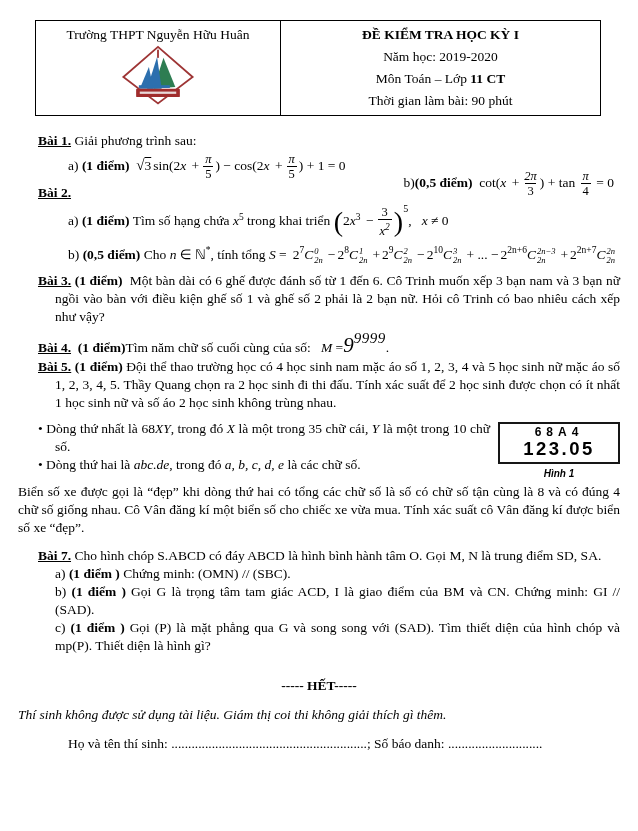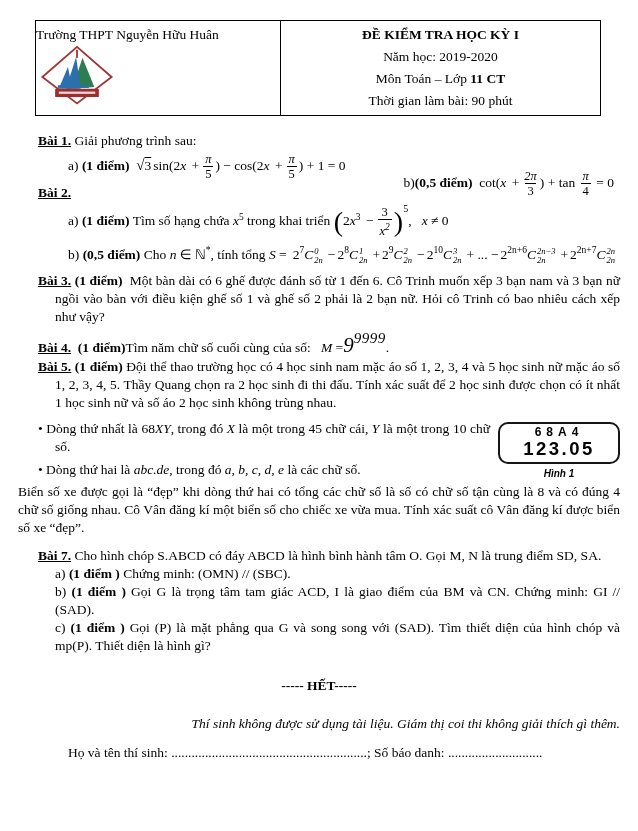--- a/index.html
+++ b/index.html
@@ -4,21 +4,21 @@
 <style>
   html,body{margin:0;padding:0;background:#fff;}
   .page{
     position:relative;width:638px;height:831px;box-sizing:border-box;
     padding:20px 18px 0 18px;background:#fff;color:#000;
     font-family:"Liberation Serif",serif;font-size:13.5px;line-height:18px;
     overflow:hidden;
   }
   
   .htable{display:flex;border:1.4px solid #000;margin-left:17px;width:566px;height:96px;box-sizing:border-box;}
-  .hleft{width:244px;box-sizing:border-box;text-align:left;padding-top:5px;}
+  .hleft{width:244px;box-sizing:border-box;text-align:center;padding-top:5px;}
   .school{font-size:13.5px;}
   .logo{margin-top:1px;}
   .lg-outline{fill:#fff;stroke:#9e3535;stroke-width:2;}
   .lg-spike{fill:#9e3535;}
   .hright{flex:1;border-left:1.4px solid #000;display:flex;flex-direction:column;justify-content:center;align-items:center;gap:4px;}
   .htitle{font-weight:bold;}
   
   .block{margin-left:20px;}
   .hang{padding-left:17px;text-indent:-17px;text-align:justify;}
   .blabel{font-weight:bold;text-decoration:underline;}
@@ -42,31 +42,31 @@
   sup.bexp{font-size:10px;vertical-align:13px;}
   .cstack{display:inline-flex;flex-direction:column;font-size:8.5px;line-height:8.5px;font-style:italic;vertical-align:middle;margin:0 1px 0 1px;}
   .term{display:inline-block;margin-left:2px;}
   .gapb{margin-left:42px;margin-top:34px;}
   .m4base{font-size:21px;font-style:italic;line-height:20px;}
   .m4exp{font-size:15px;font-style:italic;vertical-align:9px;letter-spacing:0.5px;}
   .m4row{display:flex;align-items:center;margin-top:4px;height:26px;}
   
   .b6wrap{margin-top:8px;}
   .plate-wrap{float:right;width:122px;text-align:center;margin:2px 0 0 8px;}
-  .plate{border:2.5px solid #161616;border-radius:10px;padding:2px 2px 3px 2px;background:#fff;}
+  .plate{border:2.5px solid #161616;border-radius:0;padding:2px 2px 3px 2px;background:#fff;}
   .plate-l1{font-family:"Liberation Sans",sans-serif;font-weight:bold;font-size:12px;letter-spacing:5px;line-height:13px;}
   .plate-l2{font-family:"Liberation Sans",sans-serif;font-weight:bold;font-size:18.5px;letter-spacing:2.5px;line-height:20px;}
   .plate-cap{font-family:"Liberation Sans",sans-serif;font-weight:bold;font-style:italic;font-size:10px;margin-top:1px;}
   .bullet{margin-left:20px;padding-left:17px;text-indent:-17px;text-align:justify;}
-  .bullet2{margin-top:5px;}
+  .bullet2{}
   
   .b7item{margin-left:37px;text-align:justify;}
   
   .het{text-align:center;font-weight:bold;margin-top:22px;}
-  .note{text-align:right;font-style:italic;margin-top:20px;}
+  .note{text-align:left;font-style:italic;margin-top:11px;}
   .nameline{margin-left:50px;margin-top:11px;}
   .mt8{margin-top:8px;}
   .mt2{margin-top:2px;}
   .mt16{margin-top:16px;}
   .mt10{margin-top:10px;}
 </style>
 </head>
 <body>
 
 <div class="page">
@@ -194,21 +194,21 @@
   <div class="b6wrap">
     <div class="plate-wrap">
       <div class="plate">
         <div class="plate-l1">68A4</div>
         <div class="plate-l2">123.05</div>
       </div>
       <div class="plate-cap">Hình 1</div>
     </div>
     <div class="bullet">
       <span>•</span>
-      <span>Dòng thứ nhất là 68</span><span class="it">XY</span><span>, trong đó </span><span class="it">X</span><span> là một trong 45 chữ cái, </span><span class="it">Y</span><span> là một trong 10 chữ số.</span>
+      <span>Dòng thứ nhất là 68</span><span class="it">XY</span><span>, trong đó </span><span class="it">X</span><span> là một trong 35 chữ cái, </span><span class="it">Y</span><span> là một trong 10 chữ số.</span>
     </div>
     <div class="bullet bullet2">
       <span>•</span>
       <span>Dòng thứ hai là </span><span class="it">abc.de</span><span>, trong đó </span><span class="it">a, b, c, d, e</span><span> là các chữ số.</span>
     </div>
     <div class="fullpara" style="clear:right;">Biển số xe được gọi là “đẹp” khi dòng thứ hai có tổng các chữ số là số có chữ số tận cùng là 8 và có đúng 4 chữ số giống nhau. Cô Vân đăng kí một biển số cho chiếc xe vừa mua. Tính xác suất cô Vân đăng kí được biển số xe “đẹp”.</div>
   </div>
 
   <div class="block mt10">
     <span class="blabel">Bài 7.</span>

